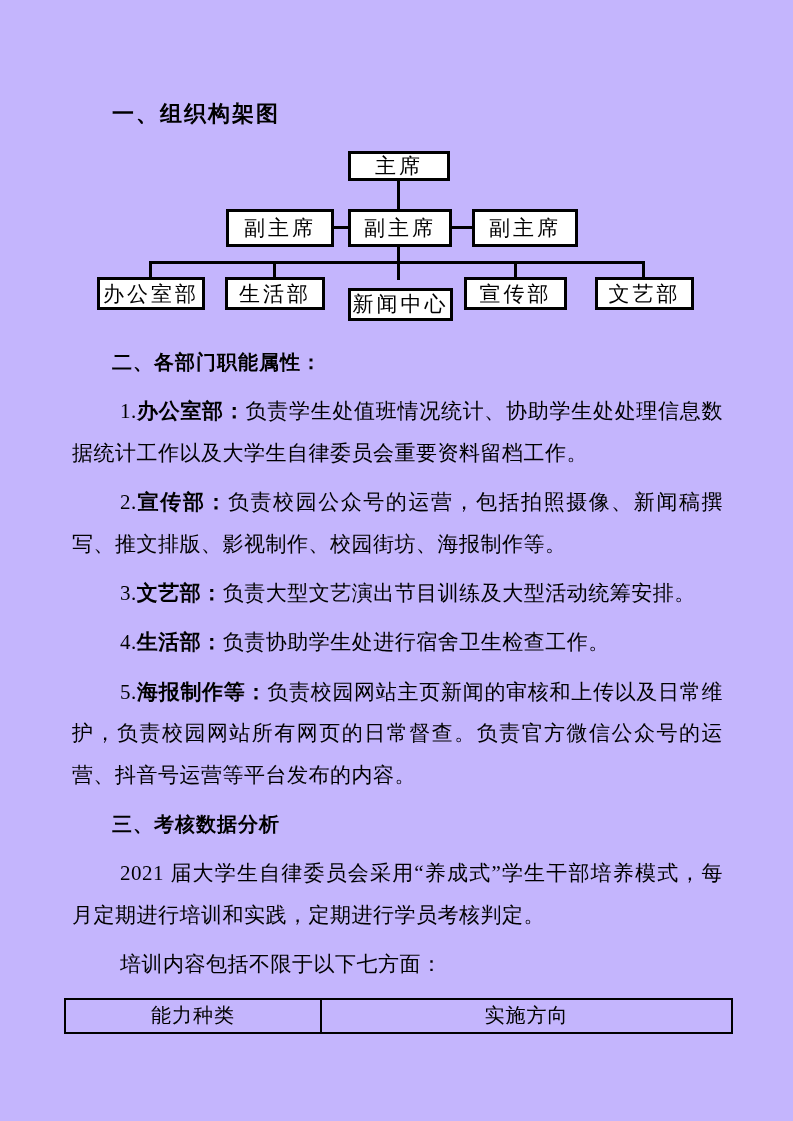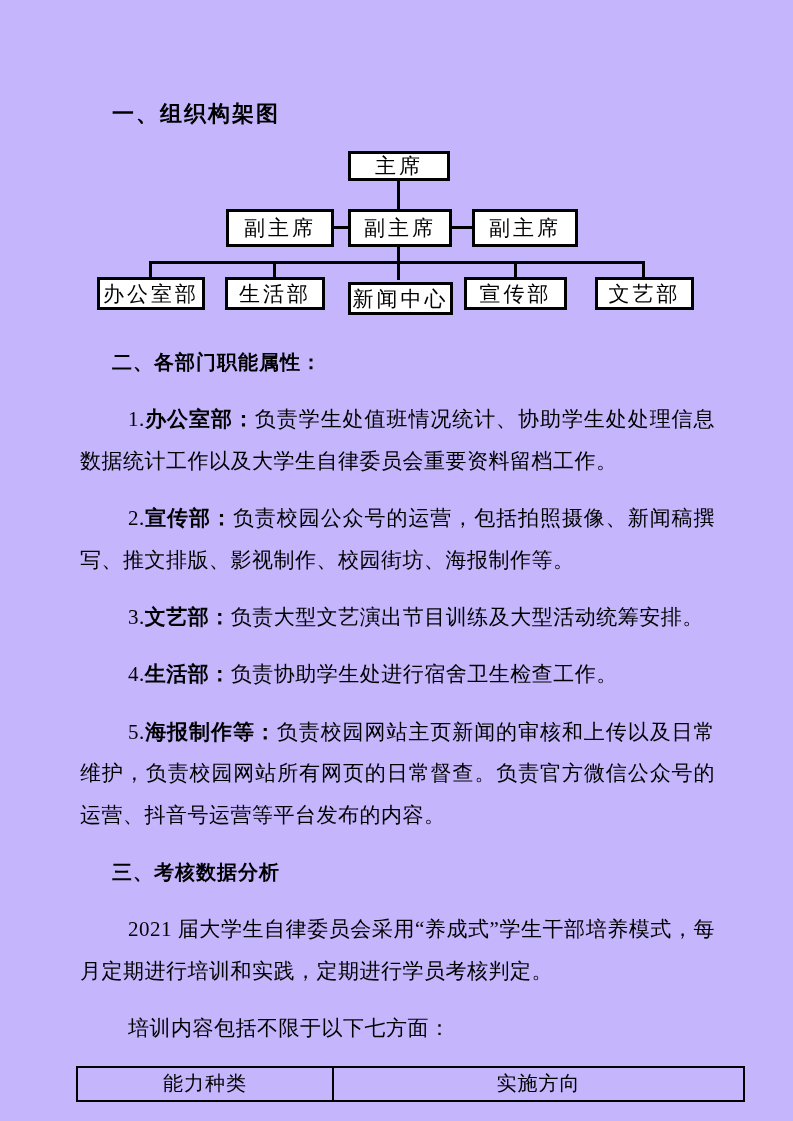--- a/index.html
+++ b/index.html
@@ -63,37 +63,36 @@
     width: 667px;
   }
   .h2 {
     font-size: 20px;
     font-weight: bold;
     line-height: 41.4px;
     padding-left: 48px;
     letter-spacing: 1px;
   }
   .para {
-    margin: 16px;
+    margin: 8px;
     font-size: 21px;
     line-height: 41.4px;
     text-indent: 48px;
     text-align: justify;
     letter-spacing: 0.5px;
   }
   .para .lead-name {
     font-weight: bold;
   }
   
   table.cap-table {
     margin-top: 12px;
     width: 667px;
     border-collapse: collapse;
     table-layout: fixed;
-    margin-left: 12px;
   }
   table.cap-table td {
     border: 2px solid #000000;
     text-align: center;
     vertical-align: middle;
     font-size: 20px;
     height: 32px;
     padding: 0;
     letter-spacing: 1px;
   }
@@ -132,21 +131,21 @@
     <div class="obox" style="left:472px; top:61px; width:106px; height:38px;">
       <span>副主席</span>
     </div>
 
     <div class="obox" style="left:97px;  top:129px; width:108px; height:33px;">
       <span>办公室部</span>
     </div>
     <div class="obox" style="left:225px; top:129px; width:100px; height:33px;">
       <span>生活部</span>
     </div>
-    <div class="obox" style="left:348px; top:134px; width:105px; height:33px;">
+    <div class="obox" style="left:348px; top:140px; width:105px; height:33px;align-items:flex-end;">
       <span>新闻中心</span>
     </div>
     <div class="obox" style="left:464px; top:129px; width:103px; height:33px;">
       <span>宣传部</span>
     </div>
     <div class="obox" style="left:595px; top:129px; width:99px;  height:33px;">
       <span>文艺部</span>
     </div>
   </div>
 

